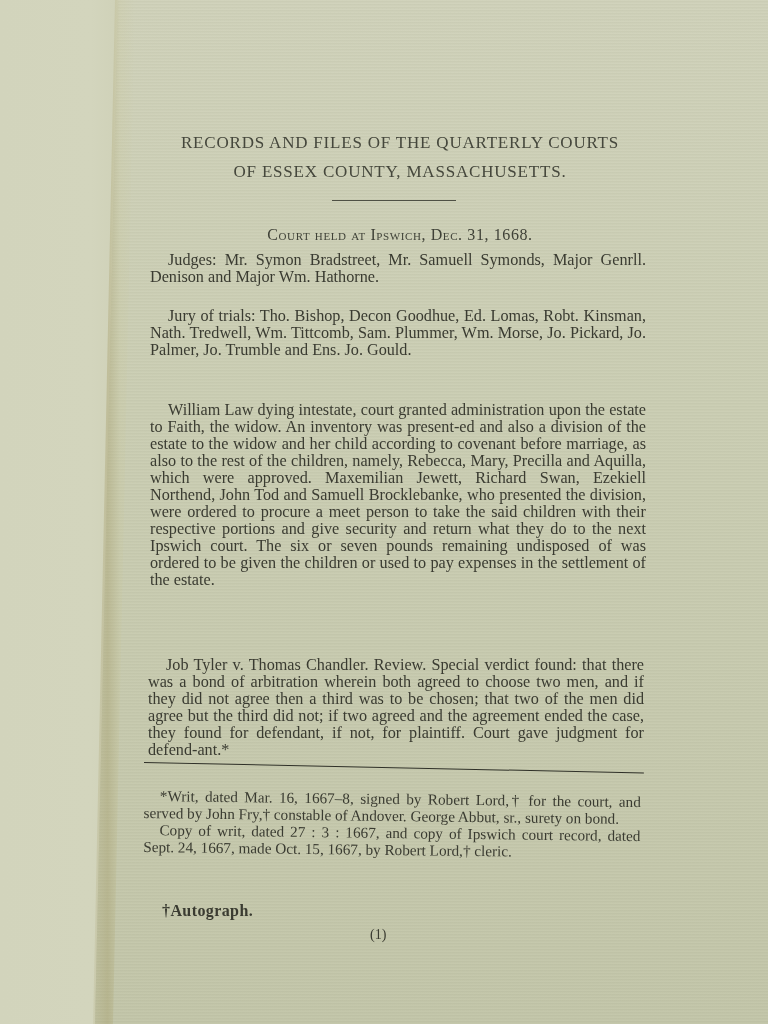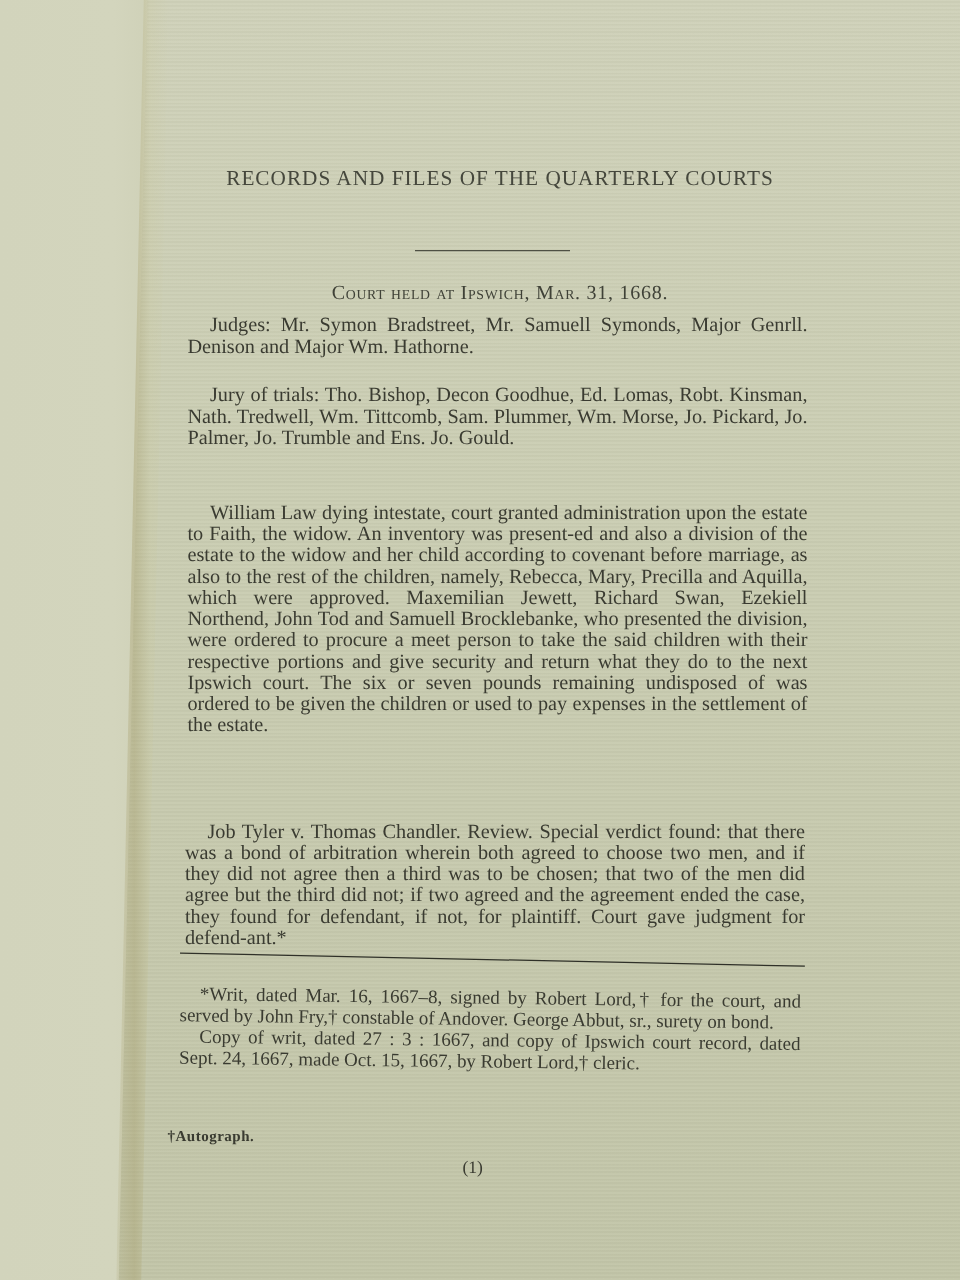--- a/index.html
+++ b/index.html
@@ -122,23 +122,23 @@
     transform: rotate(0.7deg);
     transform-origin: left top;
   }
   .footnotes p {
     margin: 0;
     text-indent: 16px;
     text-align-last: left;
   }
   .autograph-note {
     position: absolute;
-    left: 134px;
+    left: 162px;
     top: 902px;
-    font-size: 12px;
+    font-size: 16px;
     font-weight: bold;
     letter-spacing: 0.4px;
     color: #3a3b31;
   }
   .page-number {
     position: absolute;
     left: 370px;
     top: 927px;
     font-size: 14px;
     color: #3a3b31;
@@ -147,23 +147,24 @@
 </head>
 <body>
 
 <div class="left-page"></div>
 <div class="page"></div>
 <div class="gutter"></div>
 
 <div class="content">
 
   <div class="title title-1">RECORDS AND FILES OF THE QUARTERLY COURTS</div>
+  <div class="title title-2">OF ESSEX COUNTY, MASSACHUSETTS.</div>
   <div class="title-rule"></div>
 
-  <div class="court-heading">Court held at Ipswich, Mar. 31, 1668.</div>
+  <div class="court-heading">Court held at Ipswich, Dec. 31, 1668.</div>
 
   <div class="body-text p-judges">
     <p>Judges: Mr. Symon Bradstreet, Mr. Samuell Symonds, Major Genrll. Denison and Major Wm. Hathorne.</p>
   </div>
 
   <div class="body-text p-jury">
     <p>Jury of trials: Tho. Bishop, Decon Goodhue, Ed. Lomas, Robt. Kinsman, Nath. Tredwell, Wm. Tittcomb, Sam. Plummer, Wm. Morse, Jo. Pickard, Jo. Palmer, Jo. Trumble and Ens. Jo. Gould.</p>
   </div>
 
   <div class="body-text p-law">

